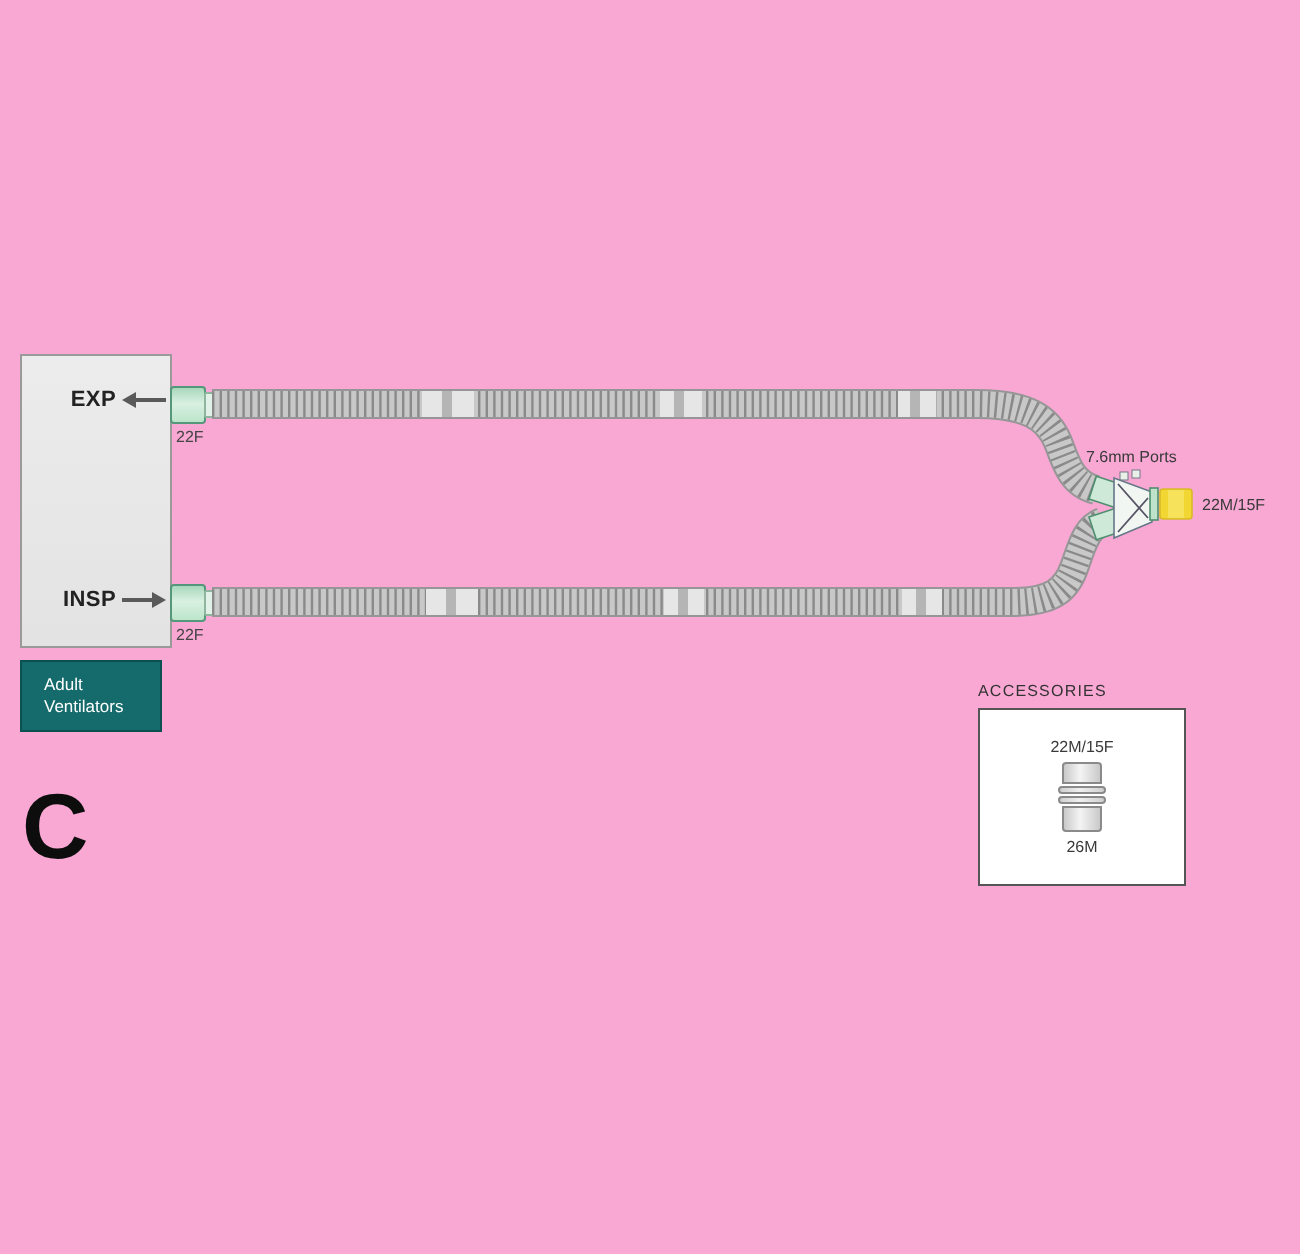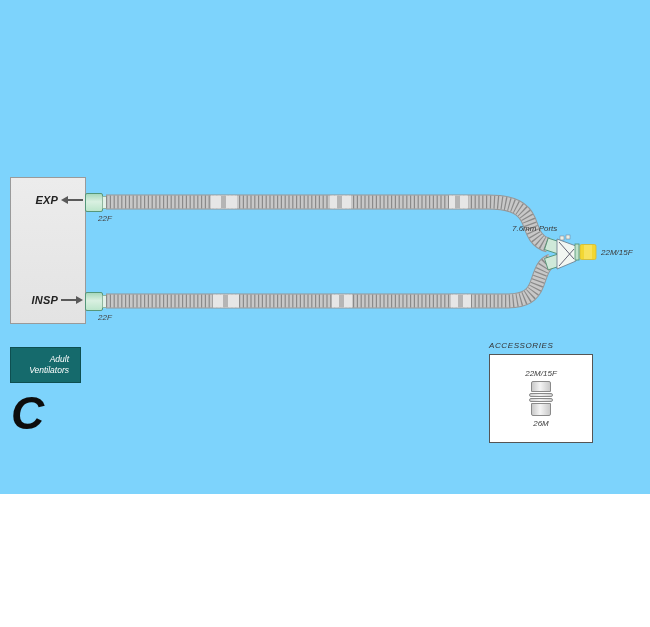--- a/index.html
+++ b/index.html
@@ -1,18 +1,18 @@
 <!DOCTYPE html>
 <html><head>
 <meta charset="utf-8">
 <style>
   html,body{margin:0;padding:0;background:#ffffff;}
   .stage{
-    position:relative;width:650px;height:494px;background:#7dd3fc;overflow:hidden;
-    font-family:"Liberation Sans",sans-serif;color:#333;font-style:italic;
+    position:relative;width:650px;height:627px;background:#f9a8d4;overflow:hidden;
+    font-family:"Liberation Sans",sans-serif;color:#333;
   }
   
   .vent-box{
     position:absolute;left:10px;top:177px;width:74px;height:145px;
     background:linear-gradient(180deg,#ececec,#e3e3e3);
     border:1px solid #9a9a9a;
   }
   .port-row{position:absolute;right:2px;display:flex;align-items:center;gap:3px;}
   .port-row.exp{top:16px;}
   .port-row.insp{top:116px;}
@@ -21,31 +21,31 @@
   .arrow .shaft{width:15px;height:2px;background:#5a5a5a;}
   .arrow .head-left{width:0;height:0;border-top:4px solid transparent;border-bottom:4px solid transparent;border-right:7px solid #5a5a5a;}
   .arrow .head-right{width:0;height:0;border-top:4px solid transparent;border-bottom:4px solid transparent;border-left:7px solid #5a5a5a;}
   
   .gconn{position:absolute;width:16px;height:17px;background:linear-gradient(180deg,#a8d8bc,#d9f0e1 45%,#bce5cb);border:1px solid #55977a;border-radius:2px;}
   .gconn.top{left:85px;top:193px;}
   .gconn.bot{left:85px;top:292px;}
   .gnub{position:absolute;width:6px;height:11px;background:#e2f1e7;border:1px solid #8fb59e;border-radius:1px;}
   .gnub.top{left:102px;top:196px;}
   .gnub.bot{left:102px;top:295px;}
-  .size-label{position:absolute;font-size:8px;color:#444;margin-left:10px;}
+  .size-label{position:absolute;font-size:8px;color:#444;}
   .size-22f-top{left:88px;top:214px;}
   .size-22f-bot{left:88px;top:313px;}
-  .ports-label{position:absolute;left:512px;top:224px;font-size:8px;color:#3a3a3a;}
+  .ports-label{position:absolute;left:543px;top:224px;font-size:8px;color:#3a3a3a;}
   .patient-size-label{position:absolute;left:601px;top:248px;font-size:8px;color:#3a3a3a;}
   
   .machine-label{
     position:absolute;left:10px;top:330px;width:71px;height:36px;
     background:#156a6c;border:1px solid #0e4f51;color:#ffffff;
-    display:flex;align-items:center;justify-content:center;text-align:right;
-    font-size:8.5px;line-height:1.3;padding:0 11px;box-sizing:border-box;margin-top:17px;
+    display:flex;align-items:center;justify-content:center;text-align:left;
+    font-size:8.5px;line-height:1.3;padding:0 11px;box-sizing:border-box;
   }
   
   .section-letter{
     position:absolute;left:11px;top:390px;font-size:46px;font-weight:800;color:#0d0d0d;
     font-family:"Liberation Sans",sans-serif;line-height:1;
   }
   
   .tubes{position:absolute;left:0;top:0;}
   
   .acc-title{position:absolute;left:489px;top:341px;width:104px;font-size:8px;letter-spacing:0.6px;color:#333;}

